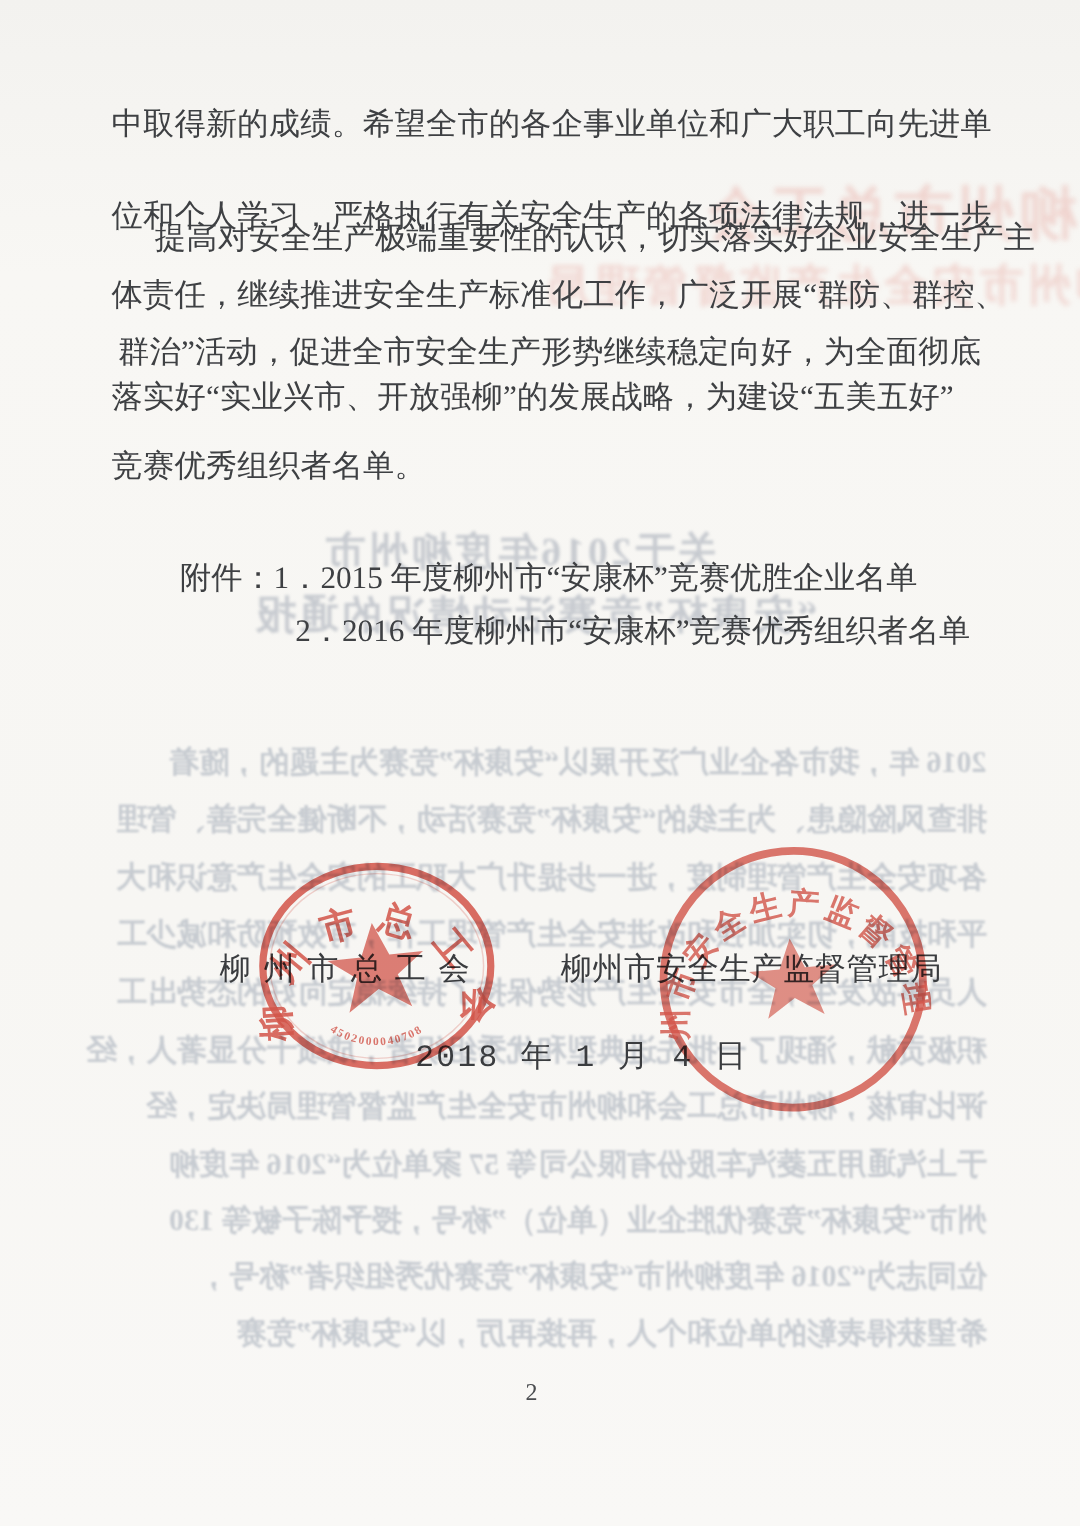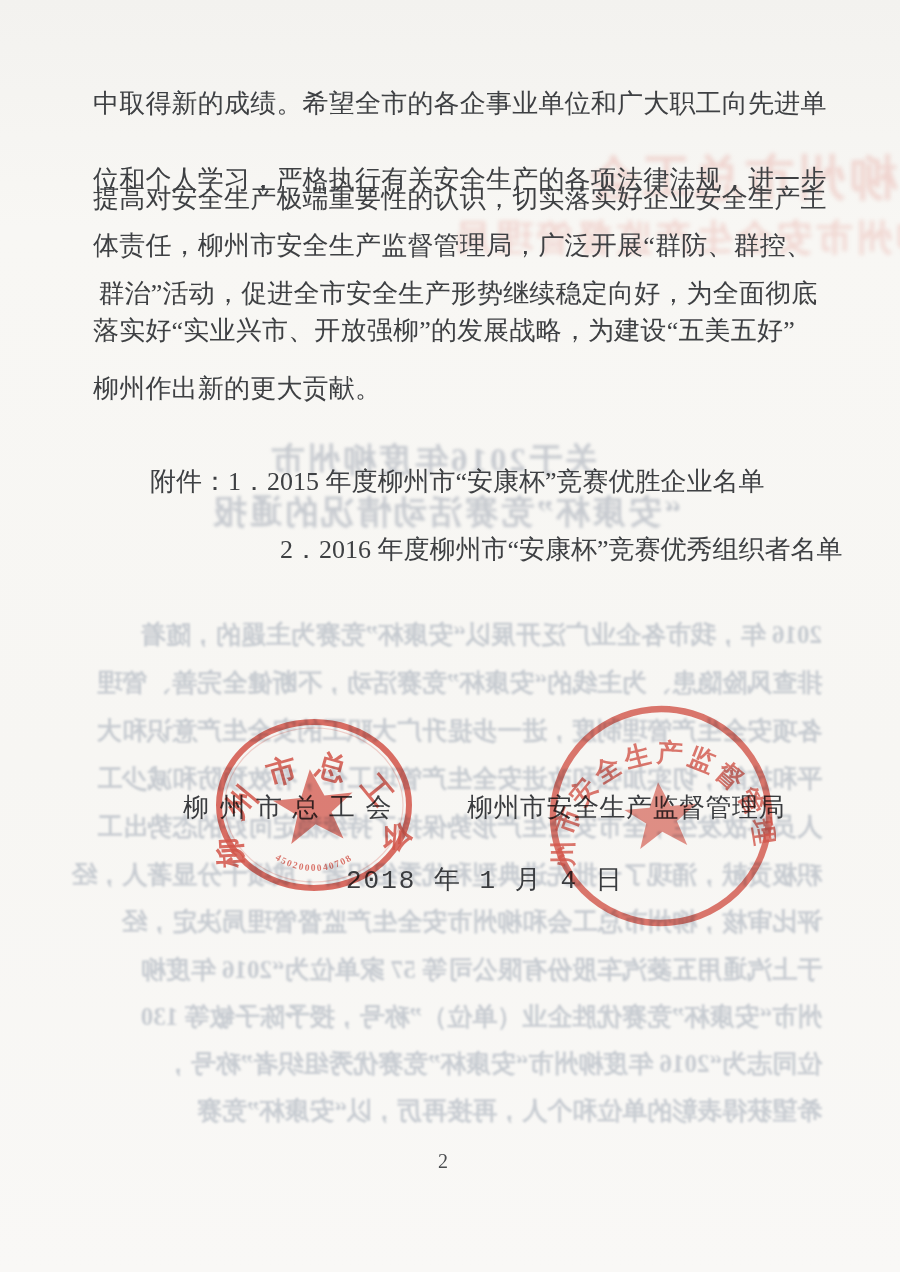--- a/index.html
+++ b/index.html
@@ -44,30 +44,30 @@
     <div class="bleed bleed-body" style="top:905px;">评比审核，柳州市总工会和柳州市安全生产监督管理局决定，经</div>
     <div class="bleed bleed-body" style="top:953px;">于上汽通用五菱汽车股份有限公司等 57 家单位为“2016 年度柳</div>
     <div class="bleed bleed-body" style="top:1000px;">州市“安康杯”竞赛优胜企业（单位）”称号，授予陈子敏等 130</div>
     <div class="bleed bleed-body" style="top:1047px;">位同志为“2016 年度柳州市“安康杯”竞赛优秀组织者”称号，</div>
     <div class="bleed bleed-body" style="top:1094px;">希望获得表彰的单位和个人，再接再厉，以“安康杯”竞赛</div>
   </div>
 
   <div>
     <div class="line body-line" style="top:88px;">中取得新的成绩。希望全市的各企事业单位和广大职工向先进单</div>
     <div class="line body-line" style="top:135px;margin-top:29px;">位和个人学习，严格执行有关安全生产的各项法律法规，进一步</div>
-    <div class="line body-line" style="top:183px;">提高对安全生产极端重要性的认识，切实落实好企业安全生产主</div>
-    <div class="line body-line" style="top:230px;">体责任，柳州市安全生产监督管理局，广泛开展“群防、群控、</div>
+    <div class="line body-line" style="top:183px;margin-left:36px;">提高对安全生产极端重要性的认识，切实落实好企业安全生产主</div>
+    <div class="line body-line" style="top:230px;">体责任，继续推进安全生产标准化工作，广泛开展“群防、群控、</div>
     <div class="line body-line" style="top:278px;text-align:center;">群治”活动，促进全市安全生产形势继续稳定向好，为全面彻底</div>
     <div class="line body-line" style="top:315px;">落实好“实业兴市、开放强柳”的发展战略，为建设“五美五好”</div>
-    <div class="line body-line" style="top:373px;">柳州作出新的更大贡献。</div>
+    <div class="line body-line" style="top:373px;">竞赛优秀组织者名单。</div>
   </div>
 
   <div>
     <div class="attach" style="left:150px;top:464px;"><span>附件：</span><span>1．2015 年度柳州市“安康杯”竞赛优胜企业名单</span></div>
-    <div class="attach" style="left:246px;top:532px;margin-left:34px;"><span>2．2016 年度柳州市“安康杯”竞赛优秀组织者名单</span></div>
+    <div class="attach" style="left:246px;top:508px;"><span>2．2016 年度柳州市“安康杯”竞赛优秀组织者名单</span></div>
   </div>
 
   <div>
     <div class="sig" style="left:183px;top:790px;letter-spacing:2px;">柳 州 市 总 工 会</div>
     <div class="sig" style="left:467px;top:790px;letter-spacing:0.5px;">柳州市安全生产监督管理局</div>
     <div class="date" style="left:346px;top:862px;font-family:Liberation Mono, monospace;">2018 年 1 月 4 日</div>
   </div>
 
   <div class="pagenum" style="left:438px;top:1150px;">2</div>
 

